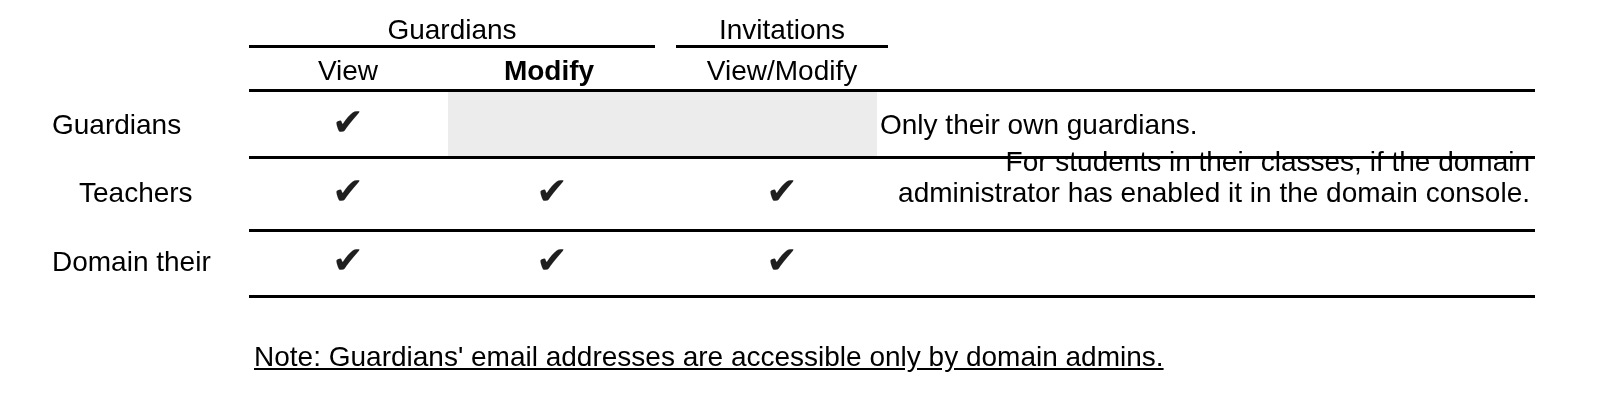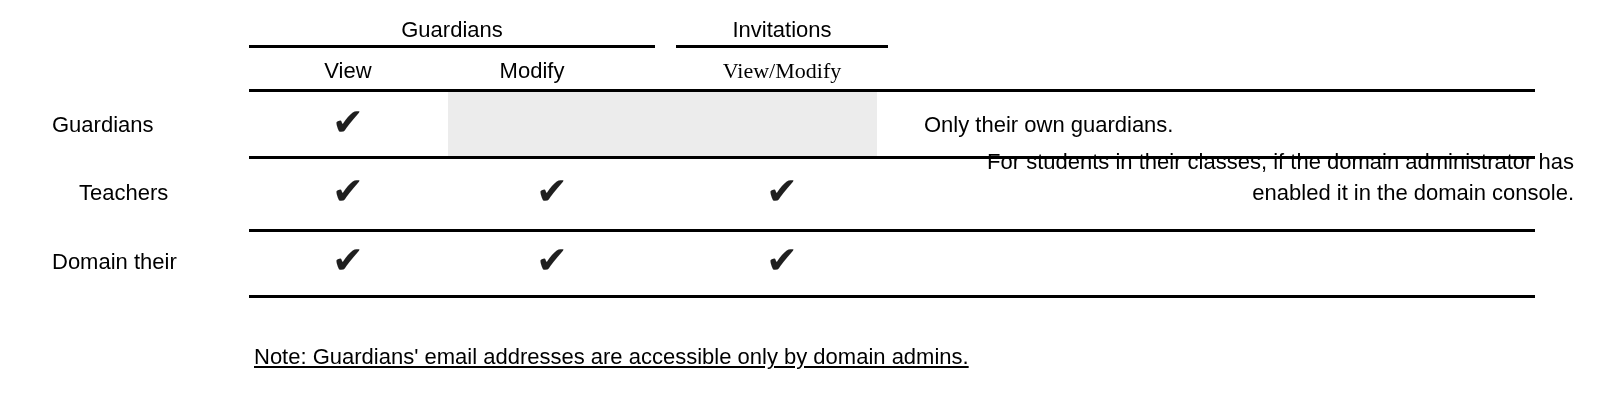--- a/index.html
+++ b/index.html
@@ -17,39 +17,39 @@
   }
   .canvas{
     position:relative;
     width:1600px;
     height:410px;
     background:var(--bg);
     overflow:hidden;
   }
   .abs{position:absolute;}
   .txt{
-    font-size:22px;
+    font-size:28px;
     line-height:26px;
     white-space:nowrap;
   }
   .center{text-align:center;}
   .hline{
     position:absolute;
     height:3px;
     background:var(--line);
   }
   
   .grp-guardians{left:249px;top:17px;width:406px;}
   .grp-invitations{left:676px;top:17px;width:212px;}
   .ul-guardians{left:249px;top:45px;width:406px;}
   .ul-invitations{left:676px;top:45px;width:212px;}
   
   .col-view{left:248px;top:58px;width:200px;}
-  .col-modify{left:432px;top:58px;width:200px;}
-  .col-viewmodify{left:682px;top:58px;width:200px;font-family:Liberation Serif, serif;}
+  .col-modify{left:449px;top:58px;width:200px;font-weight:bold;}
+  .col-viewmodify{left:682px;top:58px;width:200px;}
   
   .rline{left:249px;width:1286px;}
   .rline.l0{top:89px;}
   .rline.l1{top:156px;}
   .rline.l2{top:229px;}
   .rline.l3{top:295px;}
   
   .shade{
     left:448px;top:92px;width:429px;height:64px;
     background:var(--shade);
@@ -69,21 +69,21 @@
     color:var(--check);
     text-align:center;
   }
   .check.cv{left:318px;}
   .check.cm{left:522px;}
   .check.ci{left:752px;}
   .check.r0{top:99px;}
   .check.r1{top:168px;}
   .check.r2{top:237px;}
   
-  .note{left:880px;margin-left:44px;}
+  .note{left:880px;}
   .note.r0{top:112px;}
   .note.r1{
     top:146px;
     width:650px;
     white-space:normal;
     line-height:31px;
     text-align:right;
   }
   .note.r2{top:249px;}
   

